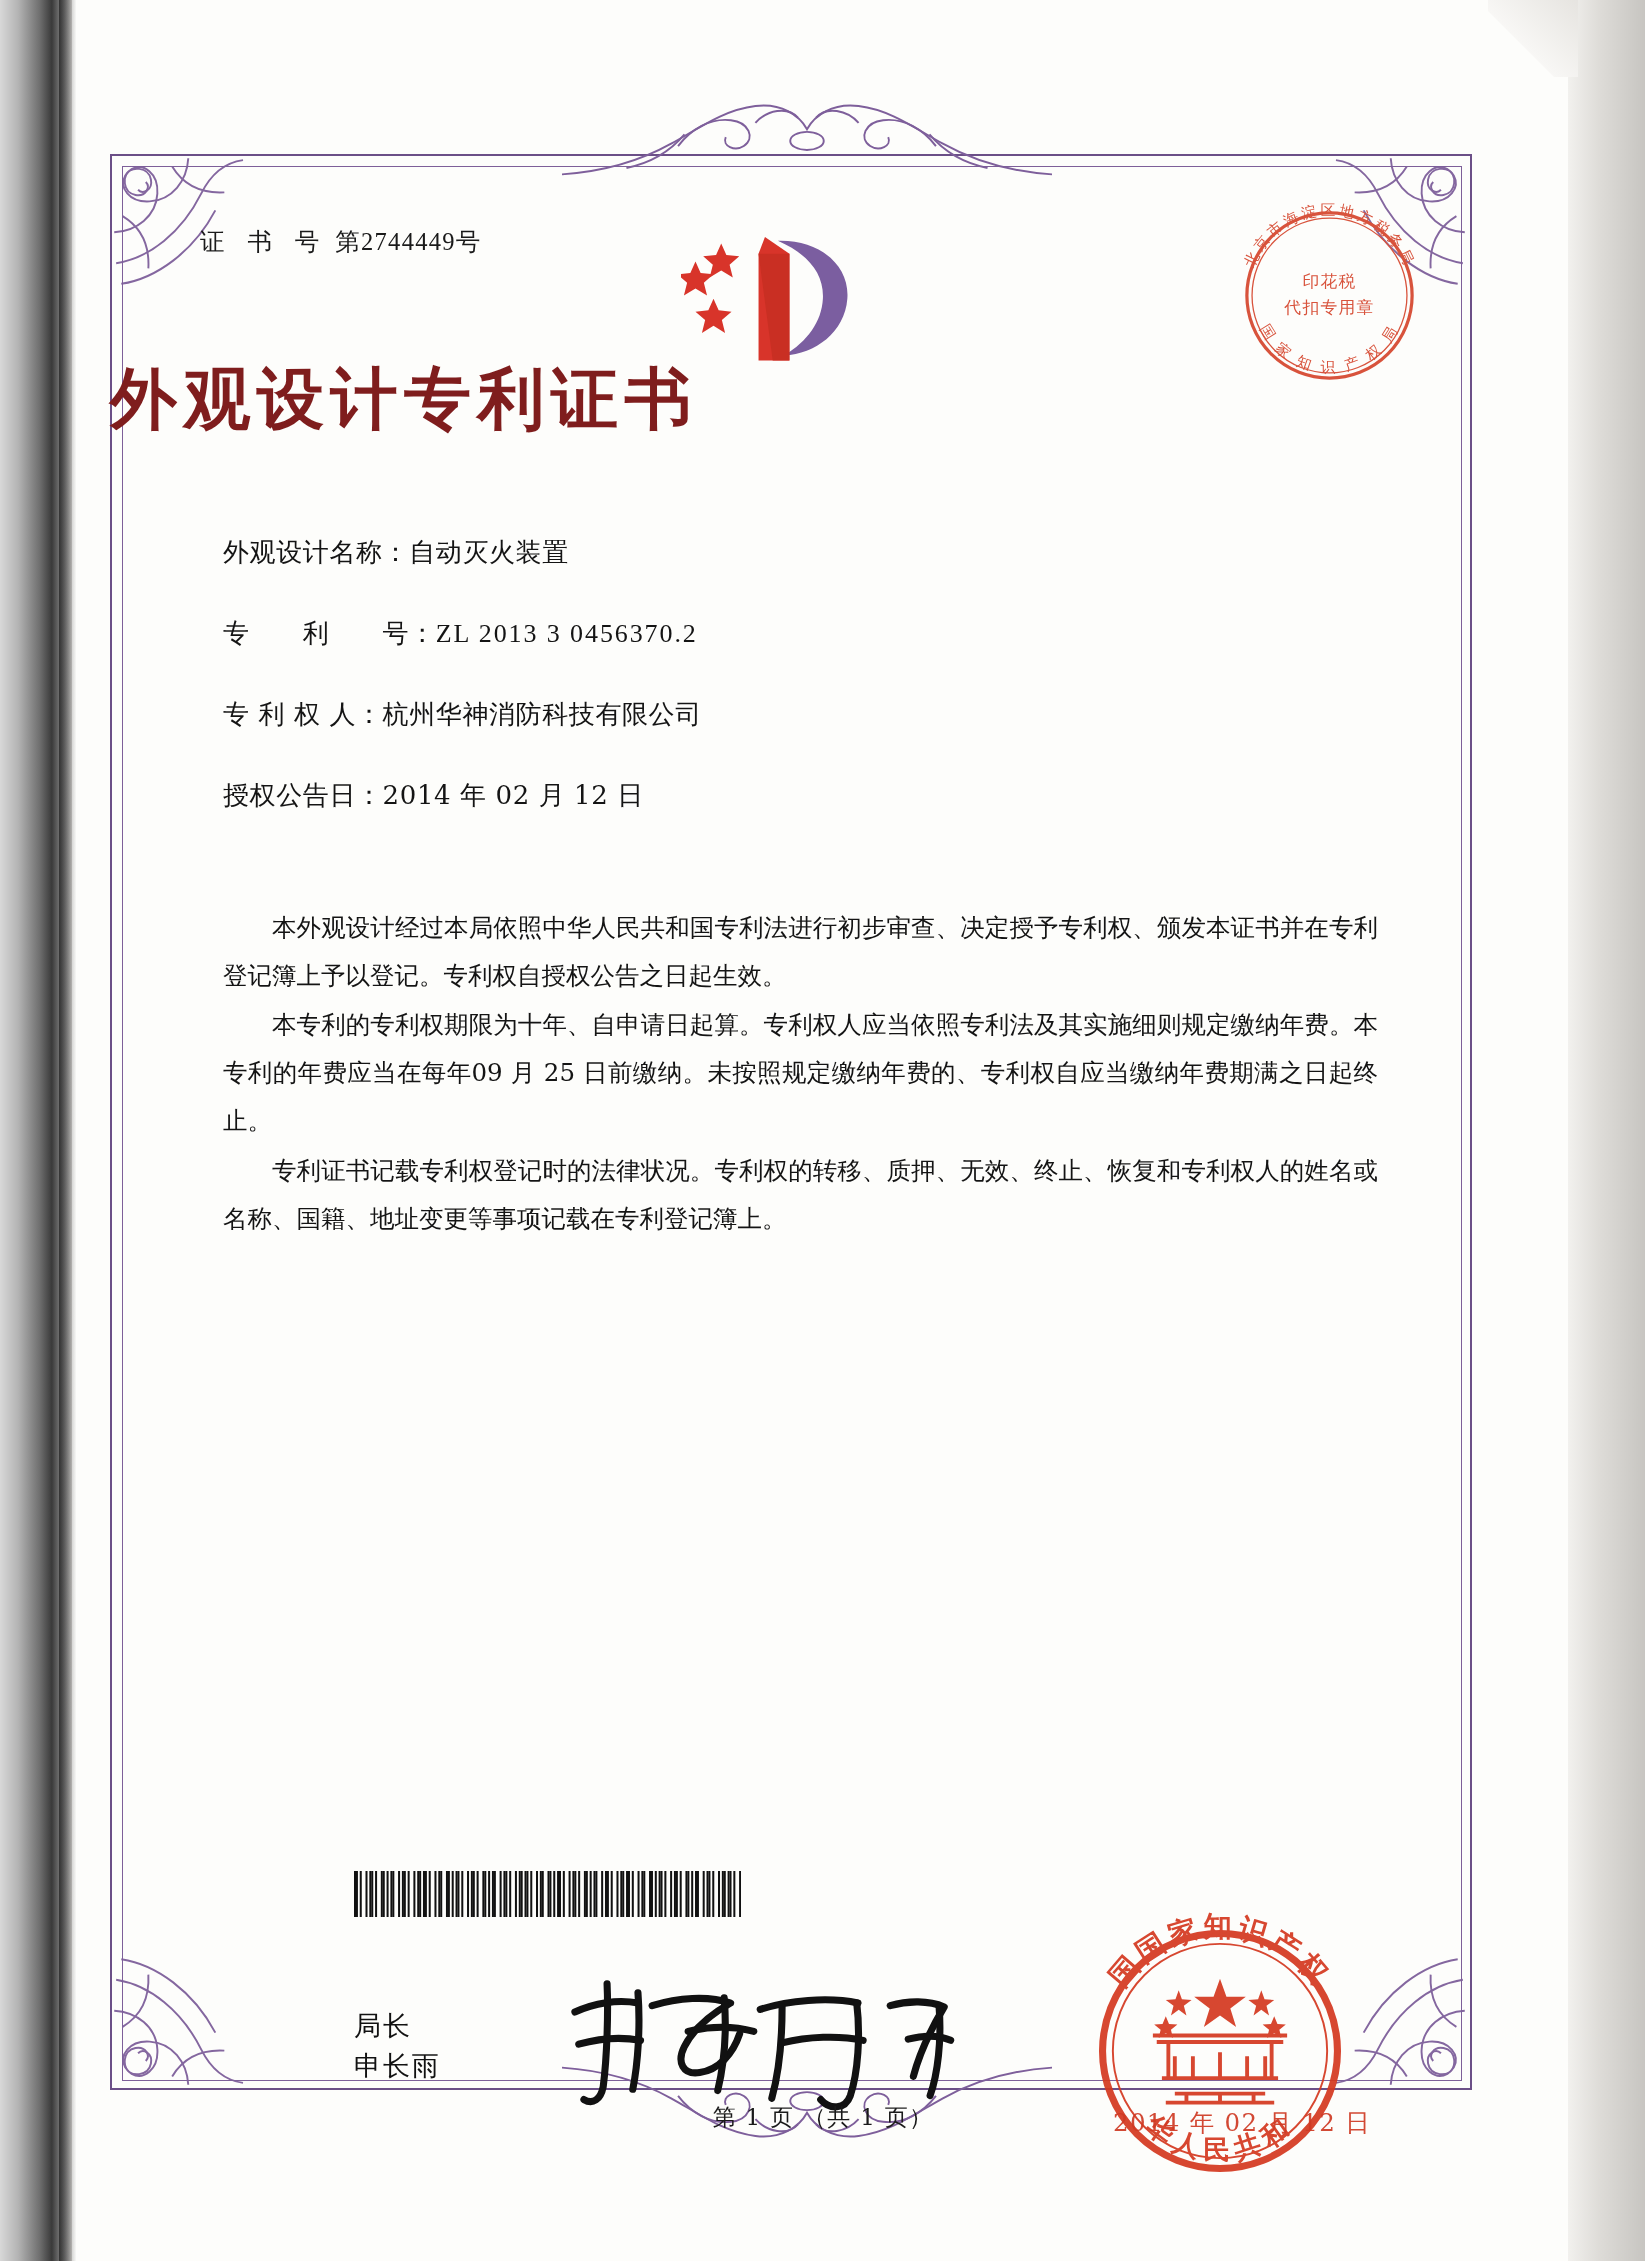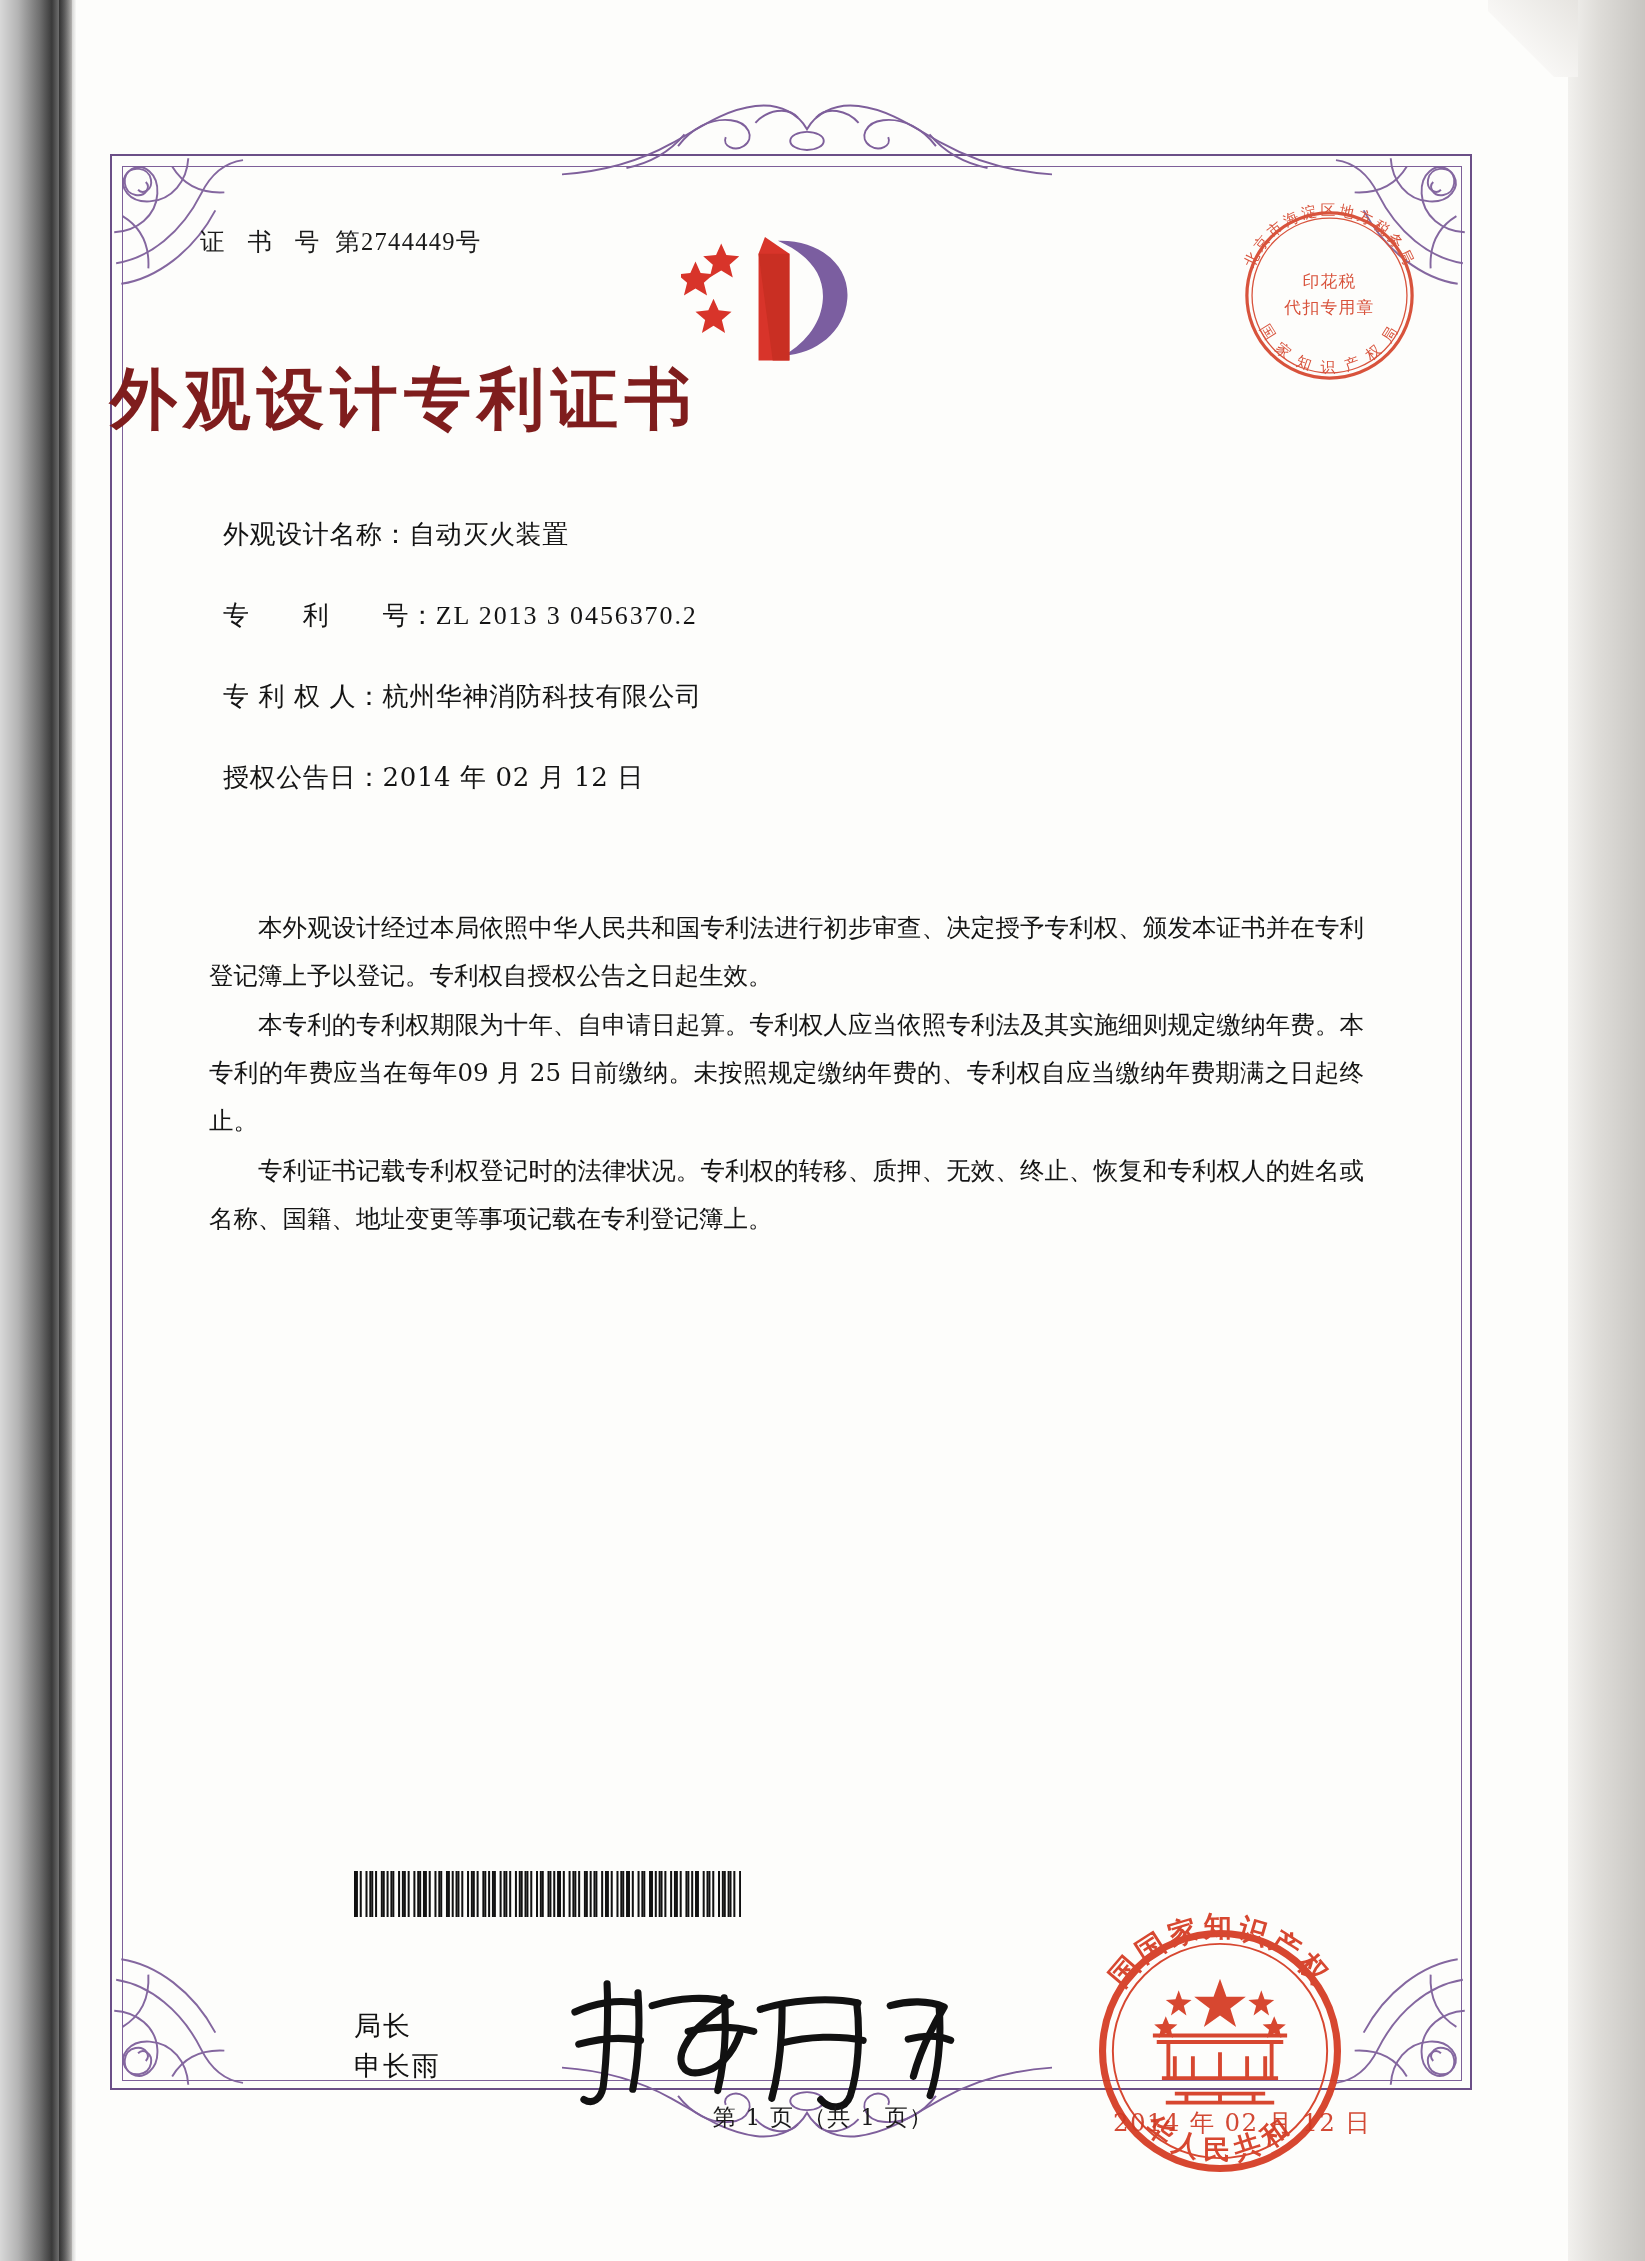--- a/index.html
+++ b/index.html
@@ -129,38 +129,38 @@
   
   #taxstamp {
     position: absolute;
     left: 1113px; top: 35px;
     width: 213px; height: 213px;
   }
 
   
   .fields {
     position: absolute;
-    left: 113px; top: 363px;
+    left: 113px; top: 381px;
     width: 1162px;
   }
   .field {
     font-size: 26px;
     color: #141414;
     margin-bottom: 46px;
     white-space: nowrap;
     font-family: "DejaVu Serif", "Liberation Serif", serif;
   }
   .field .lbl { letter-spacing: 0.6px; }
   .field .val { letter-spacing: 0.6px; }
   .field .val.mono { font-family: "Liberation Serif", serif; letter-spacing: 1.9px; }
 
   
   .paras {
     position: absolute;
-    left: 99px; top: 750px;
+    left: 113px; top: 750px;
     width: 1155px;
     font-size: 24.5px;
     line-height: 48px;
     color: #141414;
     font-family: "DejaVu Serif", "Liberation Serif", serif;
     text-align: justify;
   }
   .paras p { margin: 0 0 1.3px 0; text-indent: 49px; }
 
   

